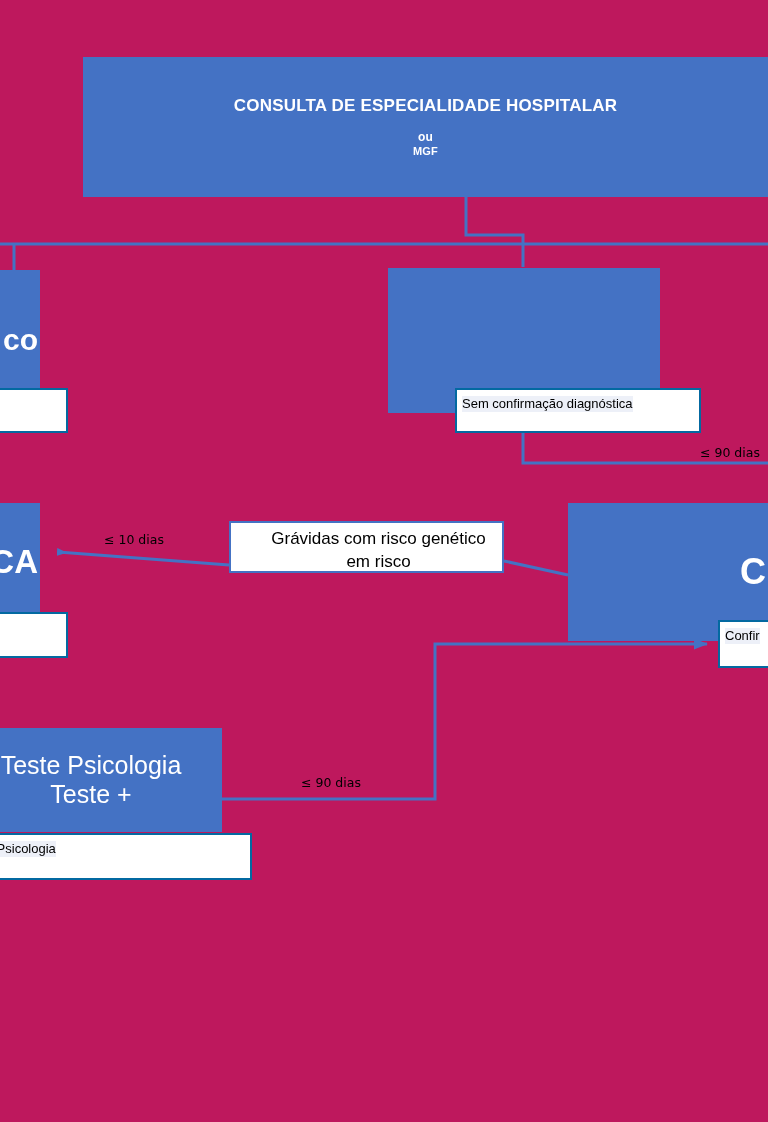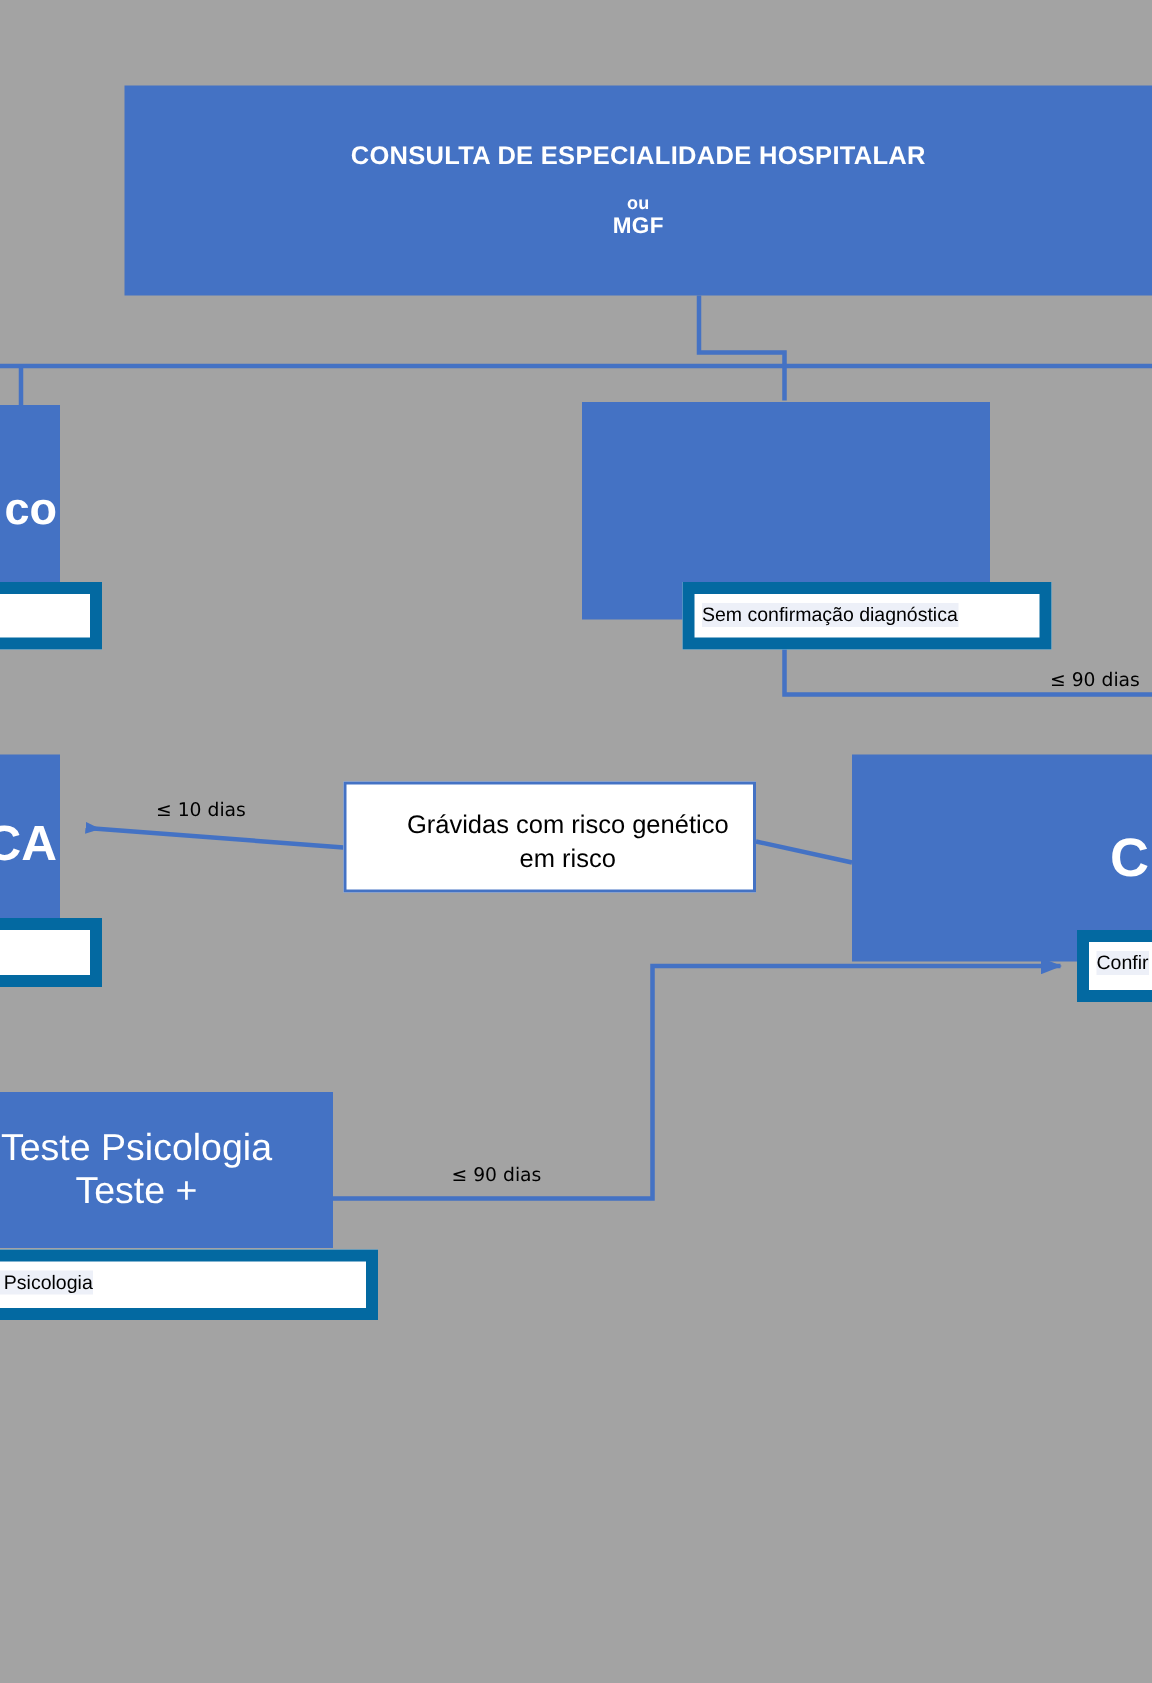--- a/index.html
+++ b/index.html
@@ -8,21 +8,21 @@
     background: #ffffff;
   }
   body {
     font-family: "Liberation Sans", sans-serif;
   }
   #canvas {
     position: relative;
     width: 768px;
     height: 1122px;
     overflow: hidden;
-    background: #a3a3a3;
+    background: #be185d;
   }
   .node {
     position: absolute;
     background: #4472C4;
     color: #ffffff;
     display: flex;
     flex-direction: column;
     align-items: center;
     justify-content: center;
     text-align: center;
@@ -36,26 +36,26 @@
   .node-title-lg {
     font-size: 25px;
     font-weight: normal;
   }
   .node-title-bold {
     font-size: 33px;
     font-weight: bold;
   }
   .hdr-line1 { font-size: 17px; font-weight: bold; }
   .hdr-line2 { font-size: 12px; font-weight: bold; margin-top: 14px; }
-  .hdr-line3 { font-size: 15px; font-weight: bold; }
+  .hdr-line3 { font-size: 11px; font-weight: bold; }
 
   .callout {
     position: absolute;
     box-sizing: border-box;
-    border: 8px solid #0369a1;
+    border: 2px solid #0369a1;
     background: #ffffff;
     color: #000000;
     font-size: 13px;
     display: flex;
     align-items: flex-start;
     padding: 6px 4px 0 5px;
     line-height: 1.25;
   }
   .callout span {
     background: #EDF0F8;
@@ -146,21 +146,21 @@
     <div class="node-title-bold" style="align-self:flex-end; padding-right:2px;"></div>
     <div class="node-title-bold" style="align-self:flex-end; padding-right:2px;">CA</div>
   </div>
   <div class="callout" style="left:-120px; top:612px; width:188px; height:46px; flex-direction:column; padding-top:2px;">
     
     
   </div>
 
   <div class="edge-label" style="left:104px; top:532px;">≤ 10 dias</div>
 
-  <div class="plainbox" style="left:229px; top:521px; width:275px; height:74px; flex-direction:column; align-items:center;padding-left:24px;">
+  <div class="plainbox" style="left:229px; top:521px; width:275px; height:52px; flex-direction:column; align-items:center;padding-left:24px;">
     <div>Grávidas com risco genético</div>
     <div>em risco</div>
   </div>
 
   <div class="node" style="left:568px; top:503px; width:240px; height:138px; align-items:flex-start; padding-left:172px;">
     <div class="node-title-bold" style="font-size:36px;">C</div>
   </div>
   <div class="callout" style="left:718px; top:620px; width:150px; height:48px;">
     <span>Confir</span>
   </div>

